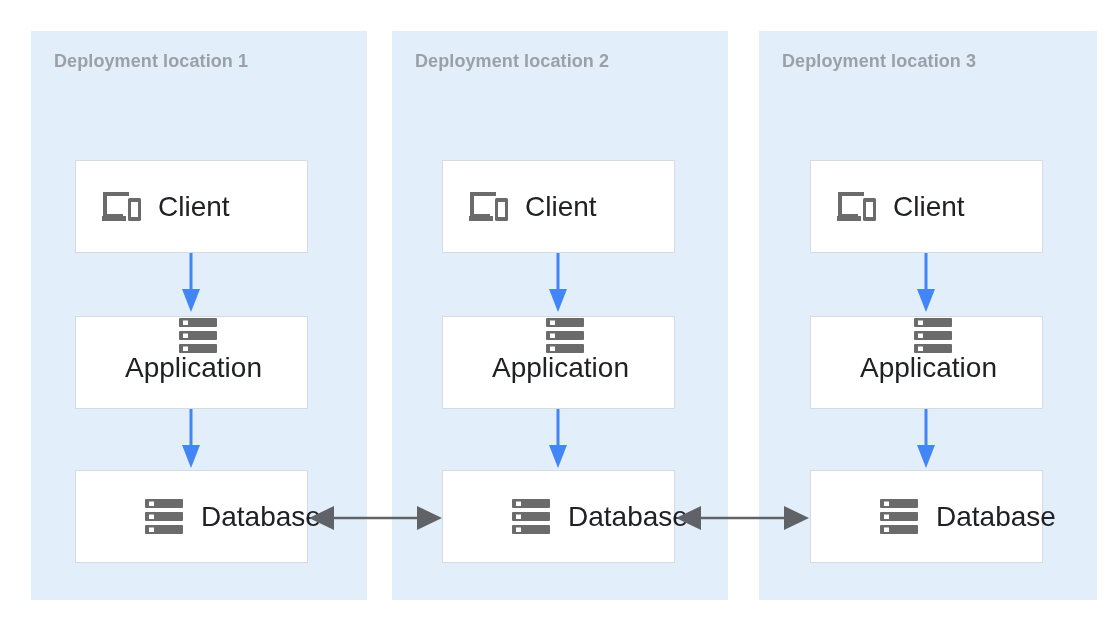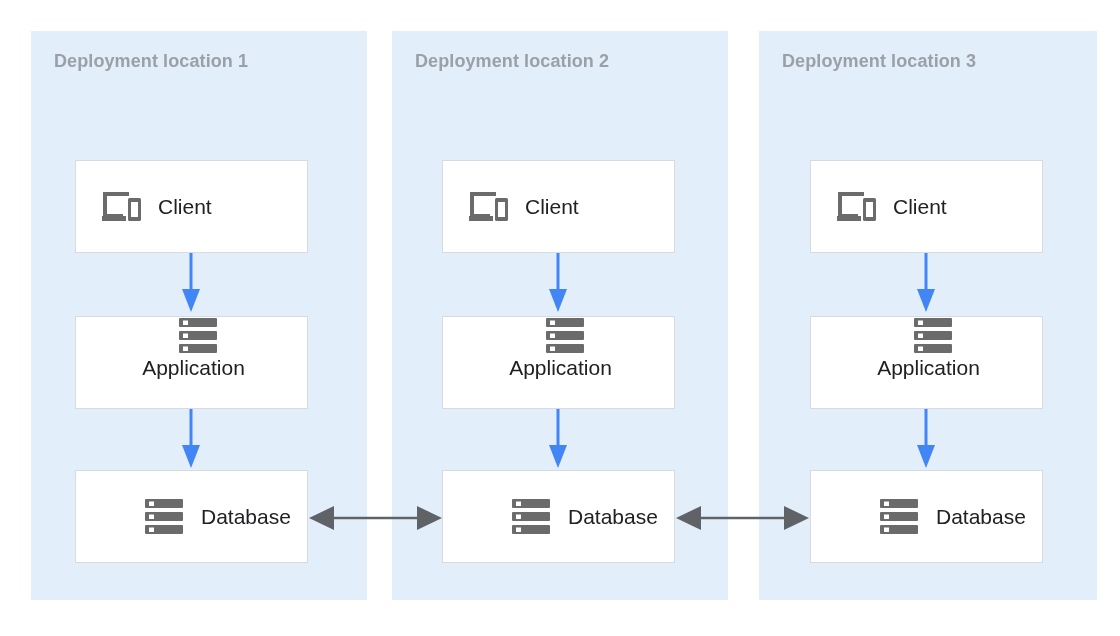--- a/index.html
+++ b/index.html
@@ -55,21 +55,21 @@
   }
   .node .icon-wrap {
     width: 64px;
     min-width: 64px;
     display: flex;
     align-items: center;
     justify-content: center;
     margin-left: 14px;
   }
   .node .node-label {
-    font-size: 21px;
+    font-size: 28px;
     color: #202124;
     line-height: 26px;
     white-space: nowrap;
     margin-left: 4px;
   }
 
   
   .z1 .node { left: 44px; width: 233px; }
   
   .z2 .node { left: 50px; width: 233px; }

